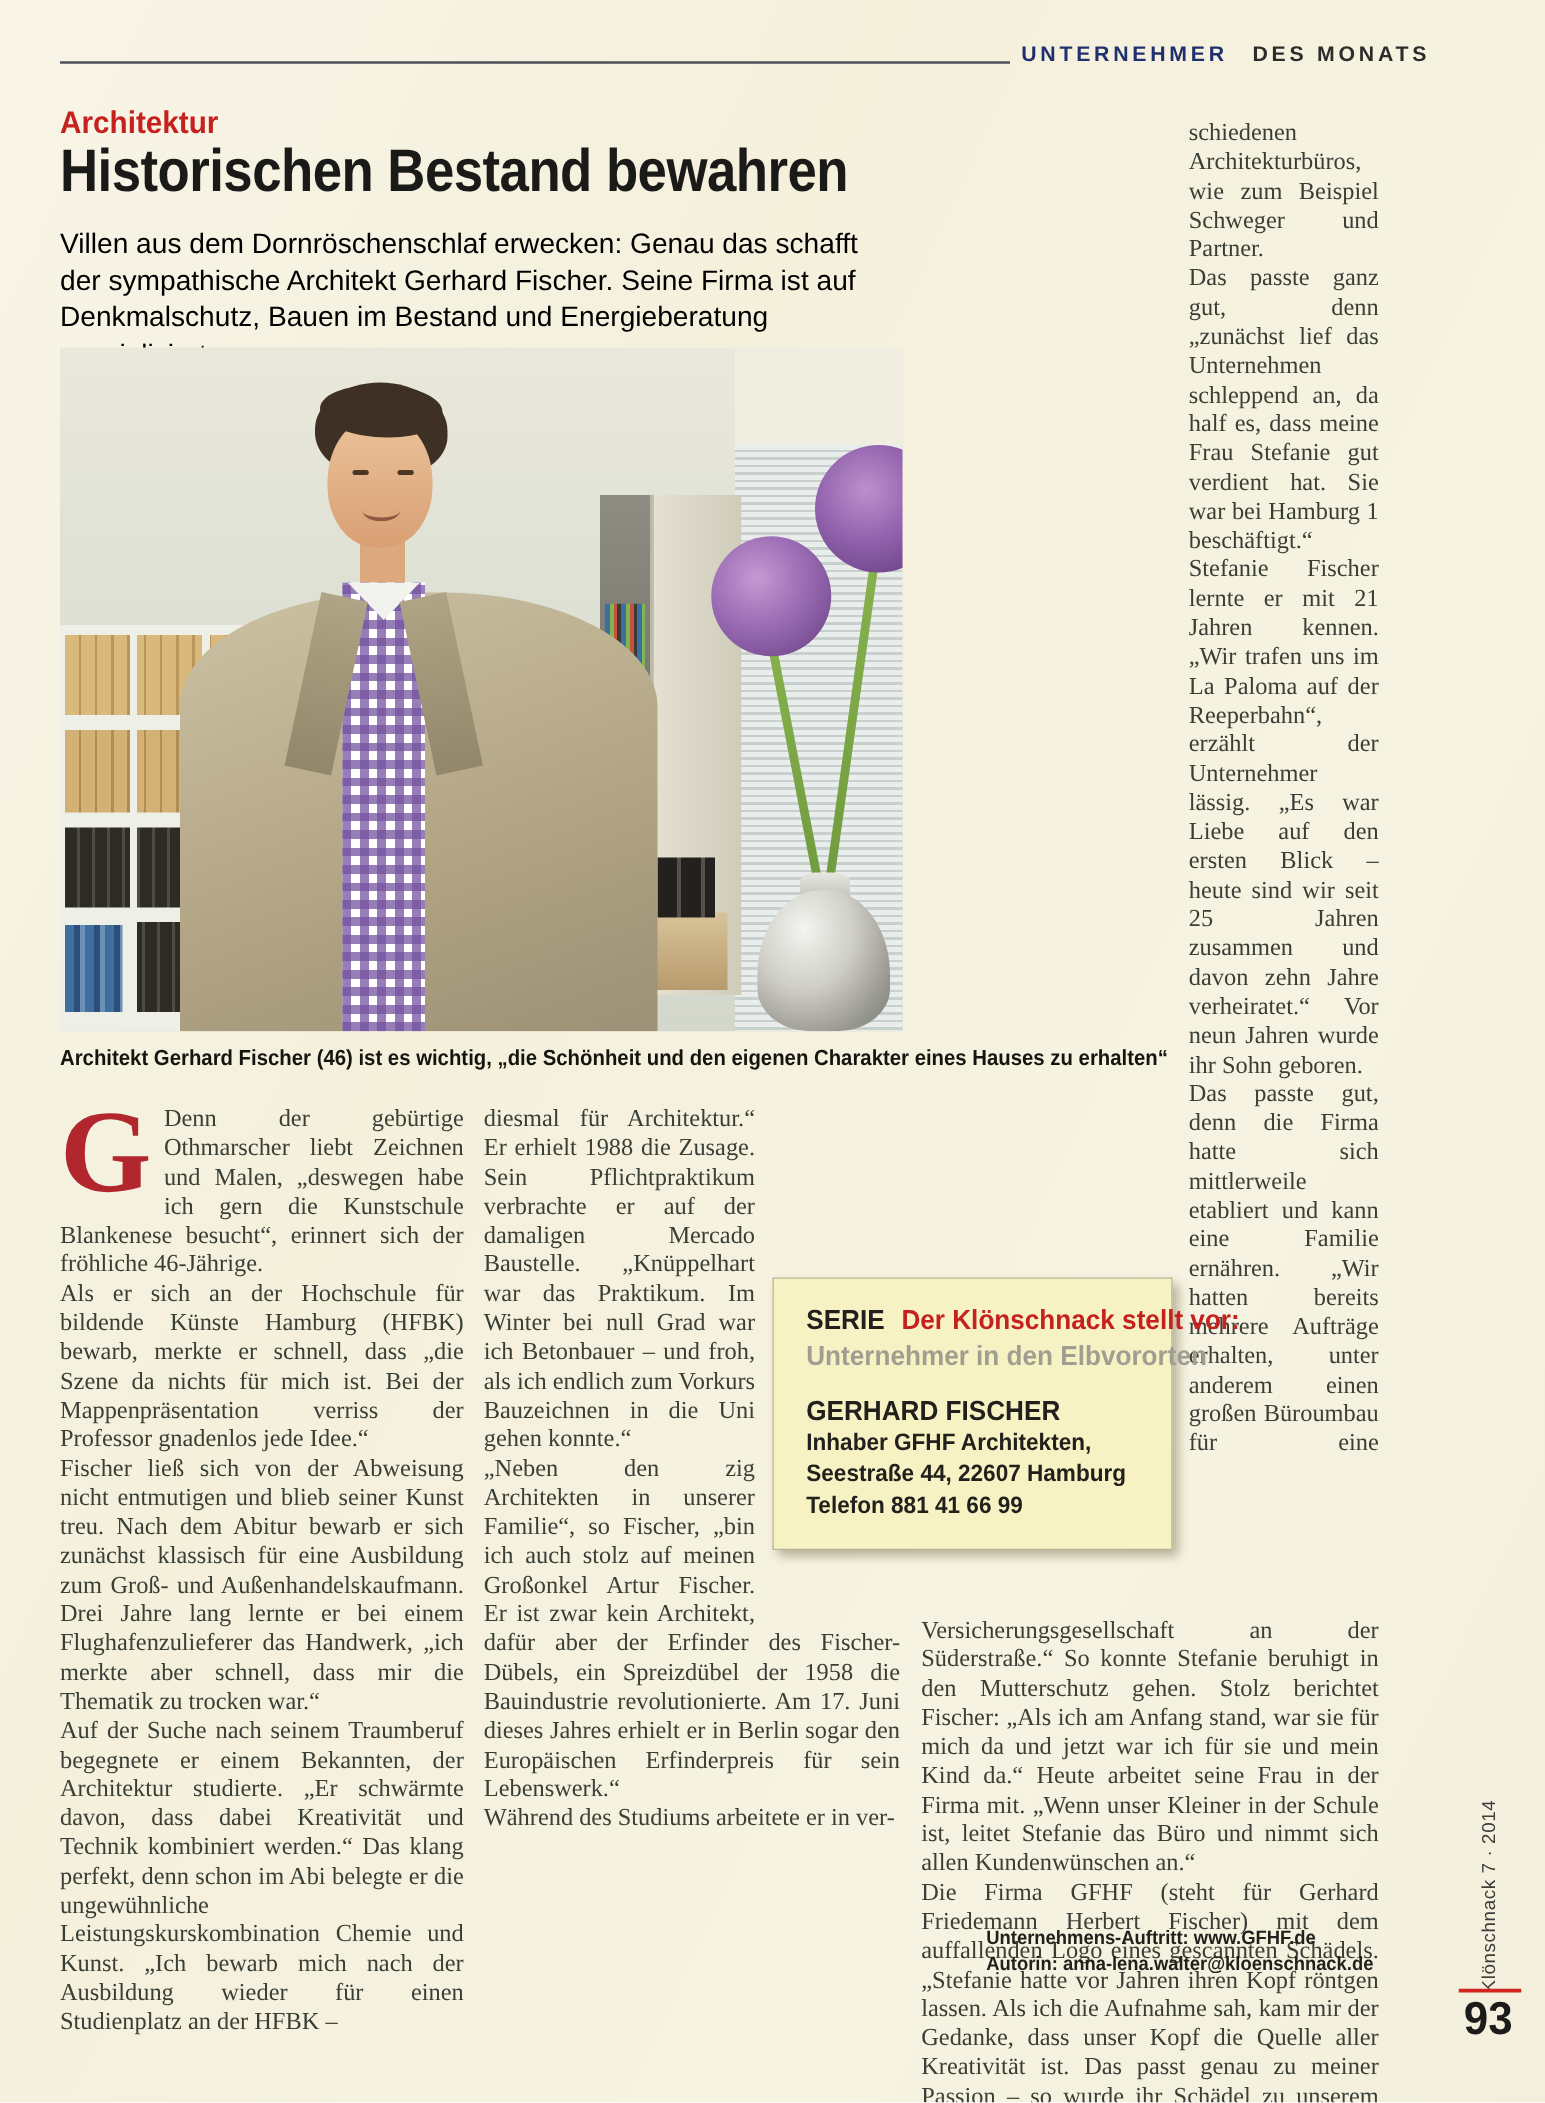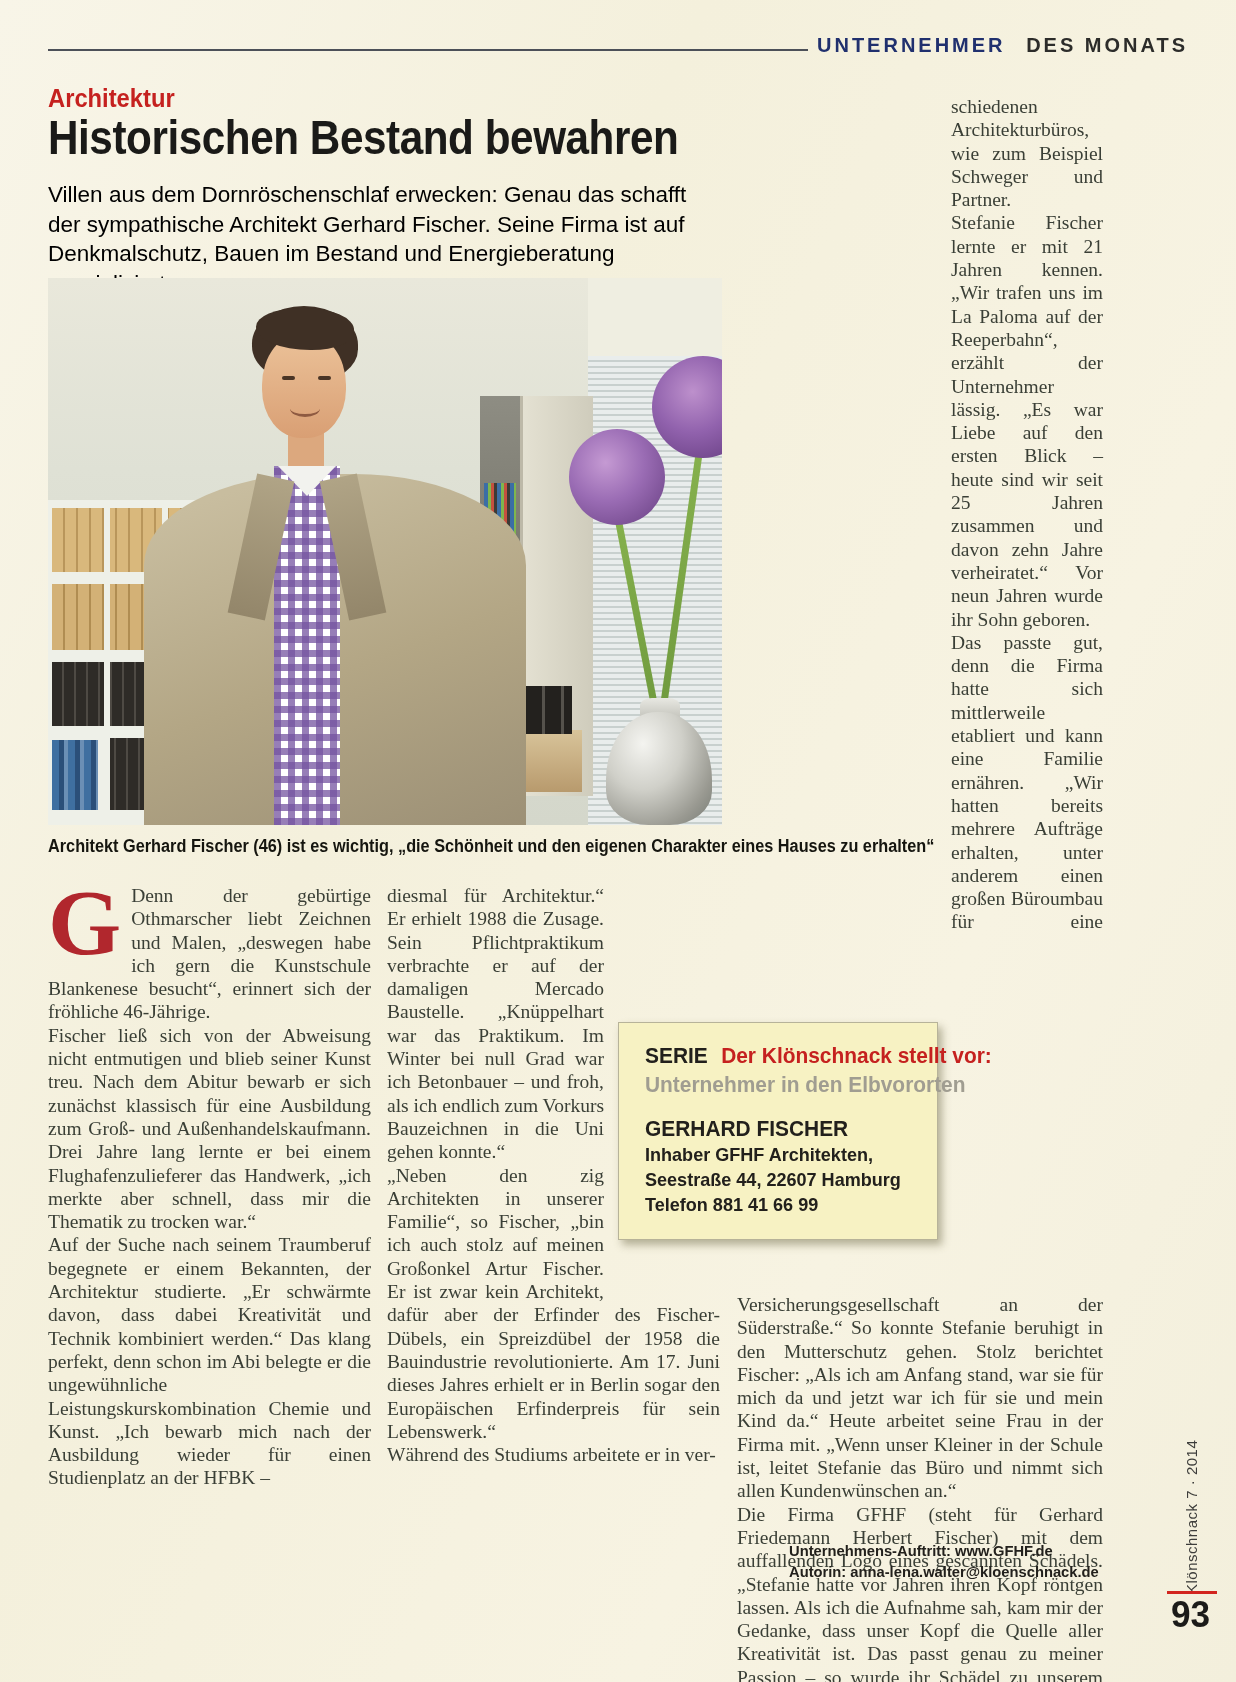--- a/index.html
+++ b/index.html
@@ -2,21 +2,21 @@
 <html lang="de"><head>
 <meta charset="utf-8">
 <style>
   html,body{margin:0;padding:0;}
   .page{position:relative;width:1236px;height:1682px;overflow:hidden;
     background:linear-gradient(115deg,#f8f5e8 0%,#f4f0dc 35%,#f7f3e2 70%,#f3efdc 100%);
     font-family:"Liberation Serif",serif;}
   
   .header-rule{position:absolute;left:48px;top:49px;width:760px;height:2px;background:#4c5058;}
   .header-title{position:absolute;left:817px;top:34px;font-family:"Liberation Sans",sans-serif;
-    font-weight:bold;font-size:20px;letter-spacing:3px;white-space:nowrap;text-align:right;}
+    font-weight:bold;font-size:17px;letter-spacing:3px;white-space:nowrap;text-align:right;}
   .header-title .navy{color:#20306e;}
   .header-title .dark{color:#2c2c2a;margin-left:12px;}
   
   .kicker{position:absolute;left:48px;top:84px;font-family:"Liberation Sans",sans-serif;
     font-weight:bold;font-size:25px;color:#c5211f;transform:scaleX(.95);transform-origin:left top;}
   .headline{position:absolute;left:48px;top:110px;font-family:"Liberation Sans",sans-serif;
     font-weight:bold;font-size:48px;color:#1a1a18;white-space:nowrap;
     transform:scaleX(.88);transform-origin:left top;letter-spacing:-0.5px;}
   .intro{position:absolute;left:48px;top:180px;width:664px;font-family:"Liberation Sans",sans-serif;
     font-size:22.5px;line-height:29.5px;color:#26262
@@ -177,34 +177,36 @@
     <div class="ph-flower2"></div>
     <div class="ph-vase-neck"></div>
     <div class="ph-vase"></div>
   </div>
 
   <div class="caption">Architekt Gerhard Fischer (46) ist es wichtig, „die Schönheit und den eigenen Charakter eines Hauses zu erhalten“</div>
 
   <div class="col-left bodytext">
     <p><span class="dropcap">G</span></p>
     <p>Denn der gebürtige Othmarscher liebt Zeichnen und Malen, „deswegen habe ich gern die Kunstschule Blankenese besucht“, erinnert sich der fröhliche 46-Jährige.</p>
+    <p>Als er sich an der Hochschule für bildende Künste Hamburg (HFBK) bewarb, merkte er schnell, dass „die Szene da nichts für mich ist. Bei der Mappenpräsentation verriss der Professor gnadenlos jede Idee.“</p>
     <p>Fischer ließ sich von der Abweisung nicht entmutigen und blieb seiner Kunst treu. Nach dem Abitur bewarb er sich zunächst klassisch für eine Ausbildung zum Groß- und Außenhandelskaufmann. Drei Jahre lang lernte er bei einem Flughafenzulieferer das Handwerk, „ich merkte aber schnell, dass mir die Thematik zu trocken war.“</p>
     <p>Auf der Suche nach seinem Traumberuf begegnete er einem Bekannten, der Architektur studierte. „Er schwärmte davon, dass dabei Kreativität und Technik kombiniert werden.“ Das klang perfekt, denn schon im Abi belegte er die ungewühnliche Leistungskurskombination Chemie und Kunst. „Ich bewarb mich nach der Ausbildung wieder für einen Studienplatz an der HFBK –</p>
   </div>
 
   <div class="col-mid bodytext">
     <div class="spacer-mid"></div>
     <p>diesmal für Architektur.“ Er erhielt 1988 die Zusage. Sein Pflichtpraktikum verbrachte er auf der damaligen Mercado Baustelle. „Knüppelhart war das Praktikum. Im Winter bei null Grad war ich Betonbauer – und froh, als ich endlich zum Vorkurs Bauzeichnen in die Uni gehen konnte.“</p>
     <p>„Neben den zig Architekten in unserer Familie“, so Fischer, „bin ich auch stolz auf meinen Großonkel Artur Fischer. Er ist zwar kein Architekt, dafür aber der Erfinder des Fischer-Dübels, ein Spreizdübel der 1958 die Bauindustrie revolutionierte. Am 17. Juni dieses Jahres erhielt er in Berlin sogar den Europäischen Erfinderpreis für sein Lebenswerk.“</p>
     <p>Während des Studiums arbeitete er in ver-</p>
   </div>
 
   <div class="col-right bodytext">
     <div class="spacer-right"></div>
     <p>schiedenen Architekturbüros, wie zum Beispiel Schweger und Partner.</p>
+    <p>Das passte ganz gut, denn „zunächst lief das Unternehmen schleppend an, da half es, dass meine Frau Stefanie gut verdient hat. Sie war bei Hamburg 1 beschäftigt.“</p>
     <p>Stefanie Fischer lernte er mit 21 Jahren kennen. „Wir trafen uns im La Paloma auf der Reeperbahn“, erzählt der Unternehmer lässig. „Es war Liebe auf den ersten Blick – heute sind wir seit 25 Jahren zusammen und davon zehn Jahre verheiratet.“ Vor neun Jahren wurde ihr Sohn geboren.</p>
     <p>Das passte gut, denn die Firma hatte sich mittlerweile etabliert und kann eine Familie ernähren. „Wir hatten bereits mehrere Aufträge erhalten, unter anderem einen großen Büroumbau für eine Versicherungsgesellschaft an der Süderstraße.“ So konnte Stefanie beruhigt in den Mutterschutz gehen. Stolz berichtet Fischer: „Als ich am Anfang stand, war sie für mich da und jetzt war ich für sie und mein Kind da.“ Heute arbeitet seine Frau in der Firma mit. „Wenn unser Kleiner in der Schule ist, leitet Stefanie das Büro und nimmt sich allen Kundenwünschen an.“</p>
     <p>Die Firma GFHF (steht für Gerhard Friedemann Herbert Fischer) mit dem auffallenden Logo eines gescannten Schädels. „Stefanie hatte vor Jahren ihren Kopf röntgen lassen. Als ich die Aufnahme sah, kam mir der Gedanke, dass unser Kopf die Quelle aller Kreativität ist. Das passt genau zu meiner Passion – so wurde ihr Schädel zu unserem Markenzeichen.“</p>
 
   </div>
 
   <div class="infobox">
     <div class="ib-row1">
       <span>SERIE</span>
       <span class="red">Der Klönschnack stellt vor:</span>

